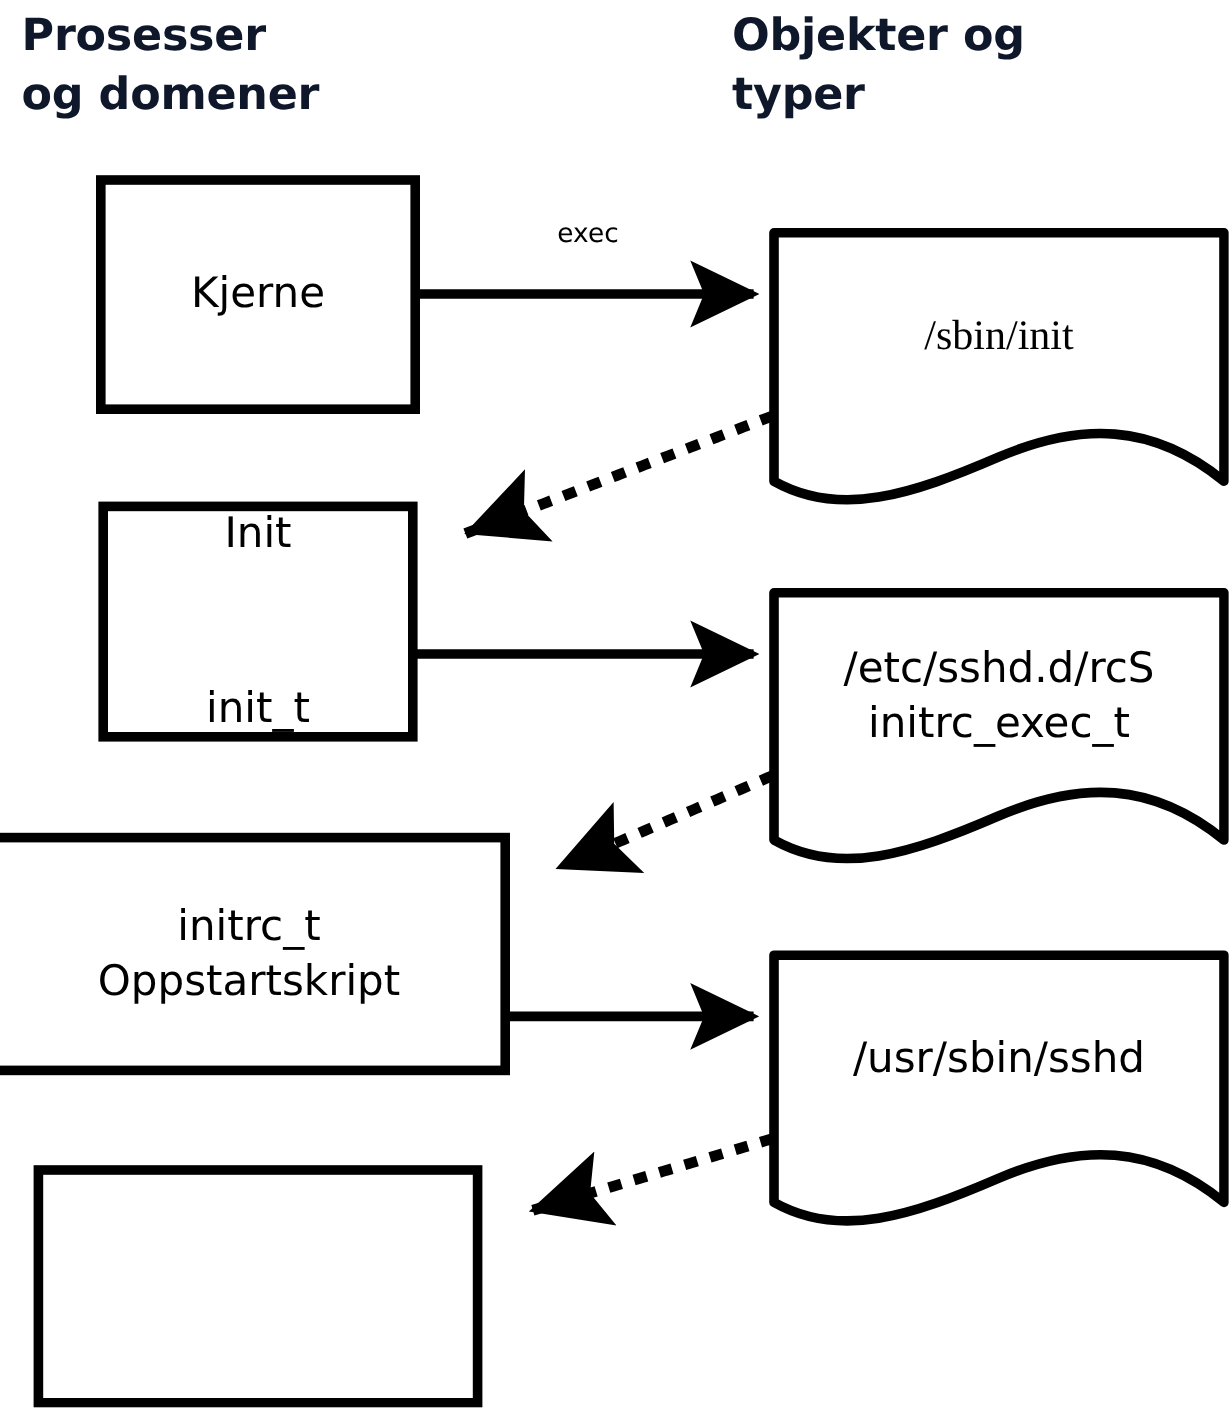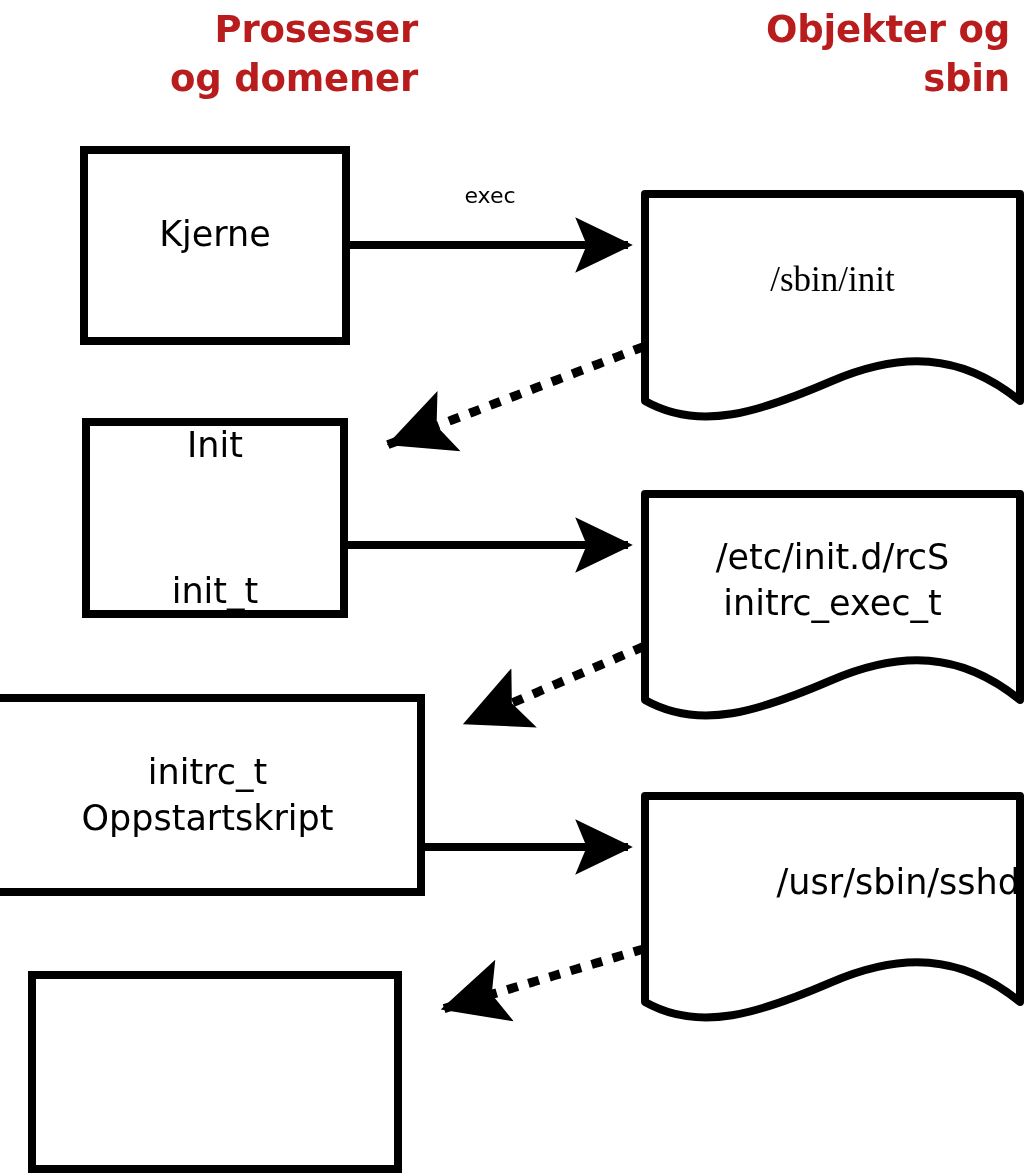--- a/index.html
+++ b/index.html
@@ -24,22 +24,22 @@
     top: 0;
     left: 0;
     width: 1024px;
     height: 1173px;
   }
   .col-header {
     position: absolute;
     font-weight: bold;
     font-size: 37px;
     line-height: 1.32;
-    text-align: right;
-    color: #b91c1c;
+    text-align: left;
+    color: #0f172a;
     white-space: pre-line;
     letter-spacing: -0.2px;
   }
   #header-left  { left: 18px;  top: 6px;  width: 400px; }
   #header-right { left: 610px; top: 6px;  width: 400px; }
 
   .node-label {
     position: absolute;
     text-align: center;
     color: #000000;
@@ -60,21 +60,21 @@
 </style>
 </head>
 <body>
 
 <div id="diagram-root">
 
   <div class="col-header" id="header-left">Prosesser
 og domener</div>
 
   <div class="col-header" id="header-right">Objekter og
-sbin</div>
+typer</div>
 
   <svg class="layer" viewBox="0 0 1024 1173">
     <defs>
       <marker id="arrowSolid" viewBox="0 0 12 12" refX="11" refY="6" markerWidth="7.2" markerHeight="7.2" orient="auto-start-reverse">
         <path d="M 0 0.2 L 12 6 L 0 11.8 L 2.4 6 Z" fill="#000000"></path>
       </marker>
       <marker id="arrowDotted" viewBox="0 0 12 12" refX="11" refY="6" markerWidth="7.4" markerHeight="7.4" orient="auto-start-reverse">
         <path d="M 0 0.2 L 12 6 L 0 11.8 L 2.4 6 Z" fill="#000000"></path>
       </marker>
     </defs>
@@ -105,43 +105,43 @@
 
     <line x1="421" y1="847" x2="628" y2="847" stroke="#000000" stroke-width="8" marker-end="url(#arrowSolid)"></line>
 
     <line x1="640" y1="348" x2="392" y2="443" stroke="#000000" stroke-width="9" stroke-dasharray="2 20" stroke-linecap="square" marker-end="url(#arrowDotted)"></line>
 
     <line x1="640" y1="648" x2="468" y2="722" stroke="#000000" stroke-width="9" stroke-dasharray="2 20" stroke-linecap="square" marker-end="url(#arrowDotted)"></line>
 
     <line x1="640" y1="950" x2="446" y2="1008" stroke="#000000" stroke-width="9" stroke-dasharray="2 20" stroke-linecap="square" marker-end="url(#arrowDotted)"></line>
   </svg>
 
-  <div class="node-label" style="left:84px; top:139px; width:262px; height:191px;">
+  <div class="node-label" style="left:84px; top:150px; width:262px; height:191px;">
     <span>Kjerne</span>
   </div>
 
   <div class="node-label" style="left:86px; top:422px; width:258px; height:192px;justify-content:space-between;">
     <span>Init</span>
     <span>init_t</span>
   </div>
 
   <div class="node-label" style="left:-6px; top:698px; width:427px; height:194px;">
     <span>initrc_t</span>
     <span>Oppstartskript</span>
   </div>
 
 
   <div class="node-label" style="left:645px; top:194px; width:375px; height:172px;font-family:Liberation Serif, serif;">
     <span>/sbin/init</span>
   </div>
 
   <div class="node-label" style="left:645px; top:494px; width:375px; height:172px;">
-    <span>/etc/init.d/rcS</span>
+    <span>/etc/sshd.d/rcS</span>
     <span>initrc_exec_t</span>
   </div>
 
-  <div class="node-label" style="left:645px; top:796px; width:375px; height:172px;align-items:flex-end;">
+  <div class="node-label" style="left:645px; top:796px; width:375px; height:172px;">
     <span>/usr/sbin/sshd</span>
   </div>
 
   <div class="edge-label" style="left:400px; top:183px; width:180px;">exec</div>
 
 </div>
 
 </body></html>

